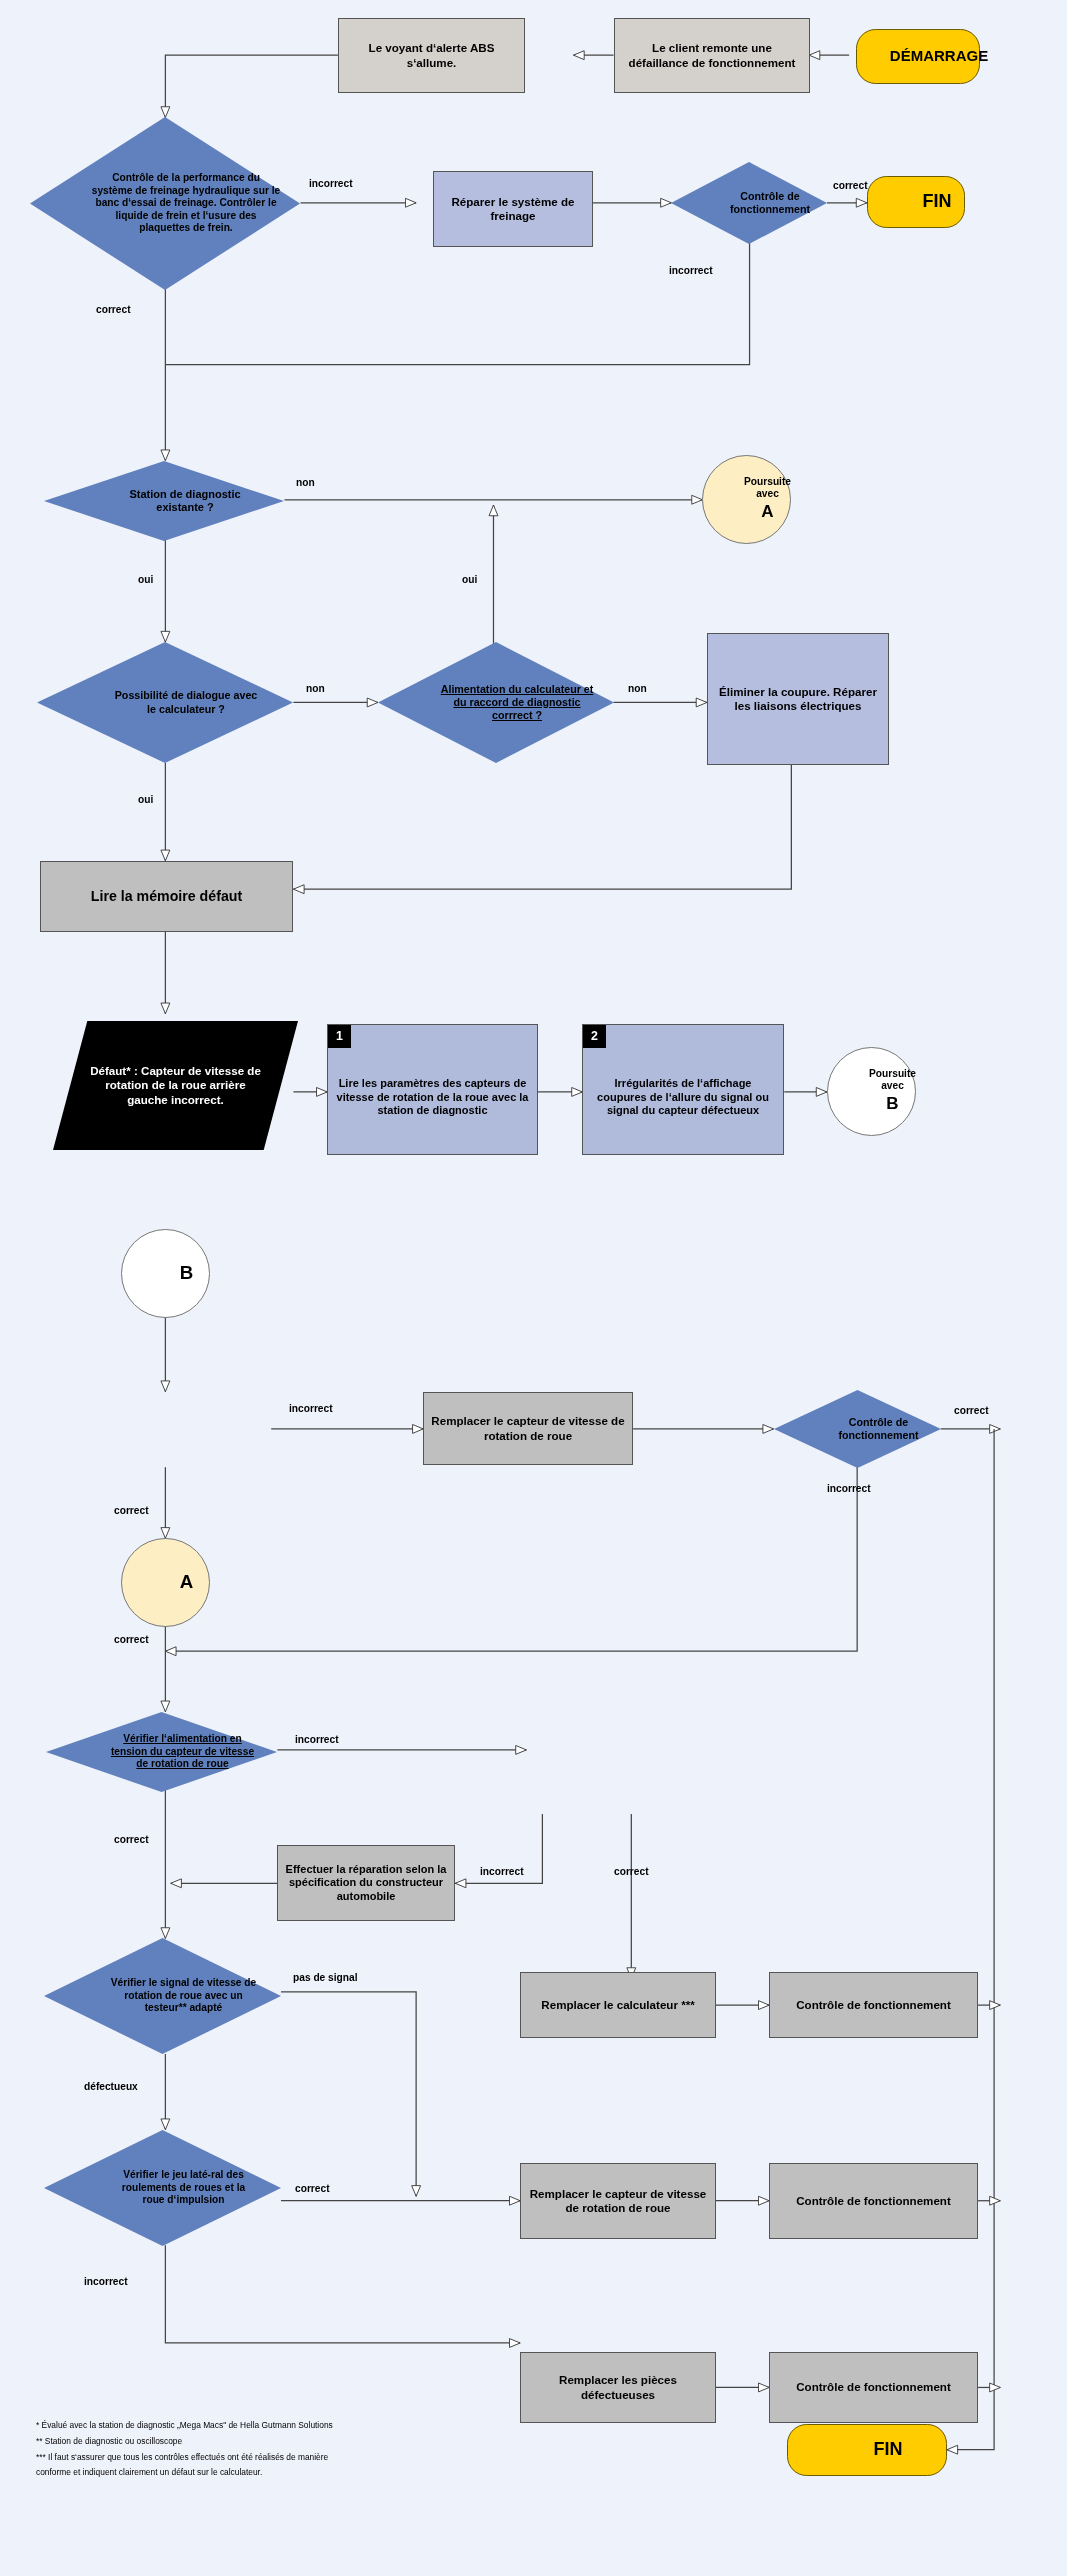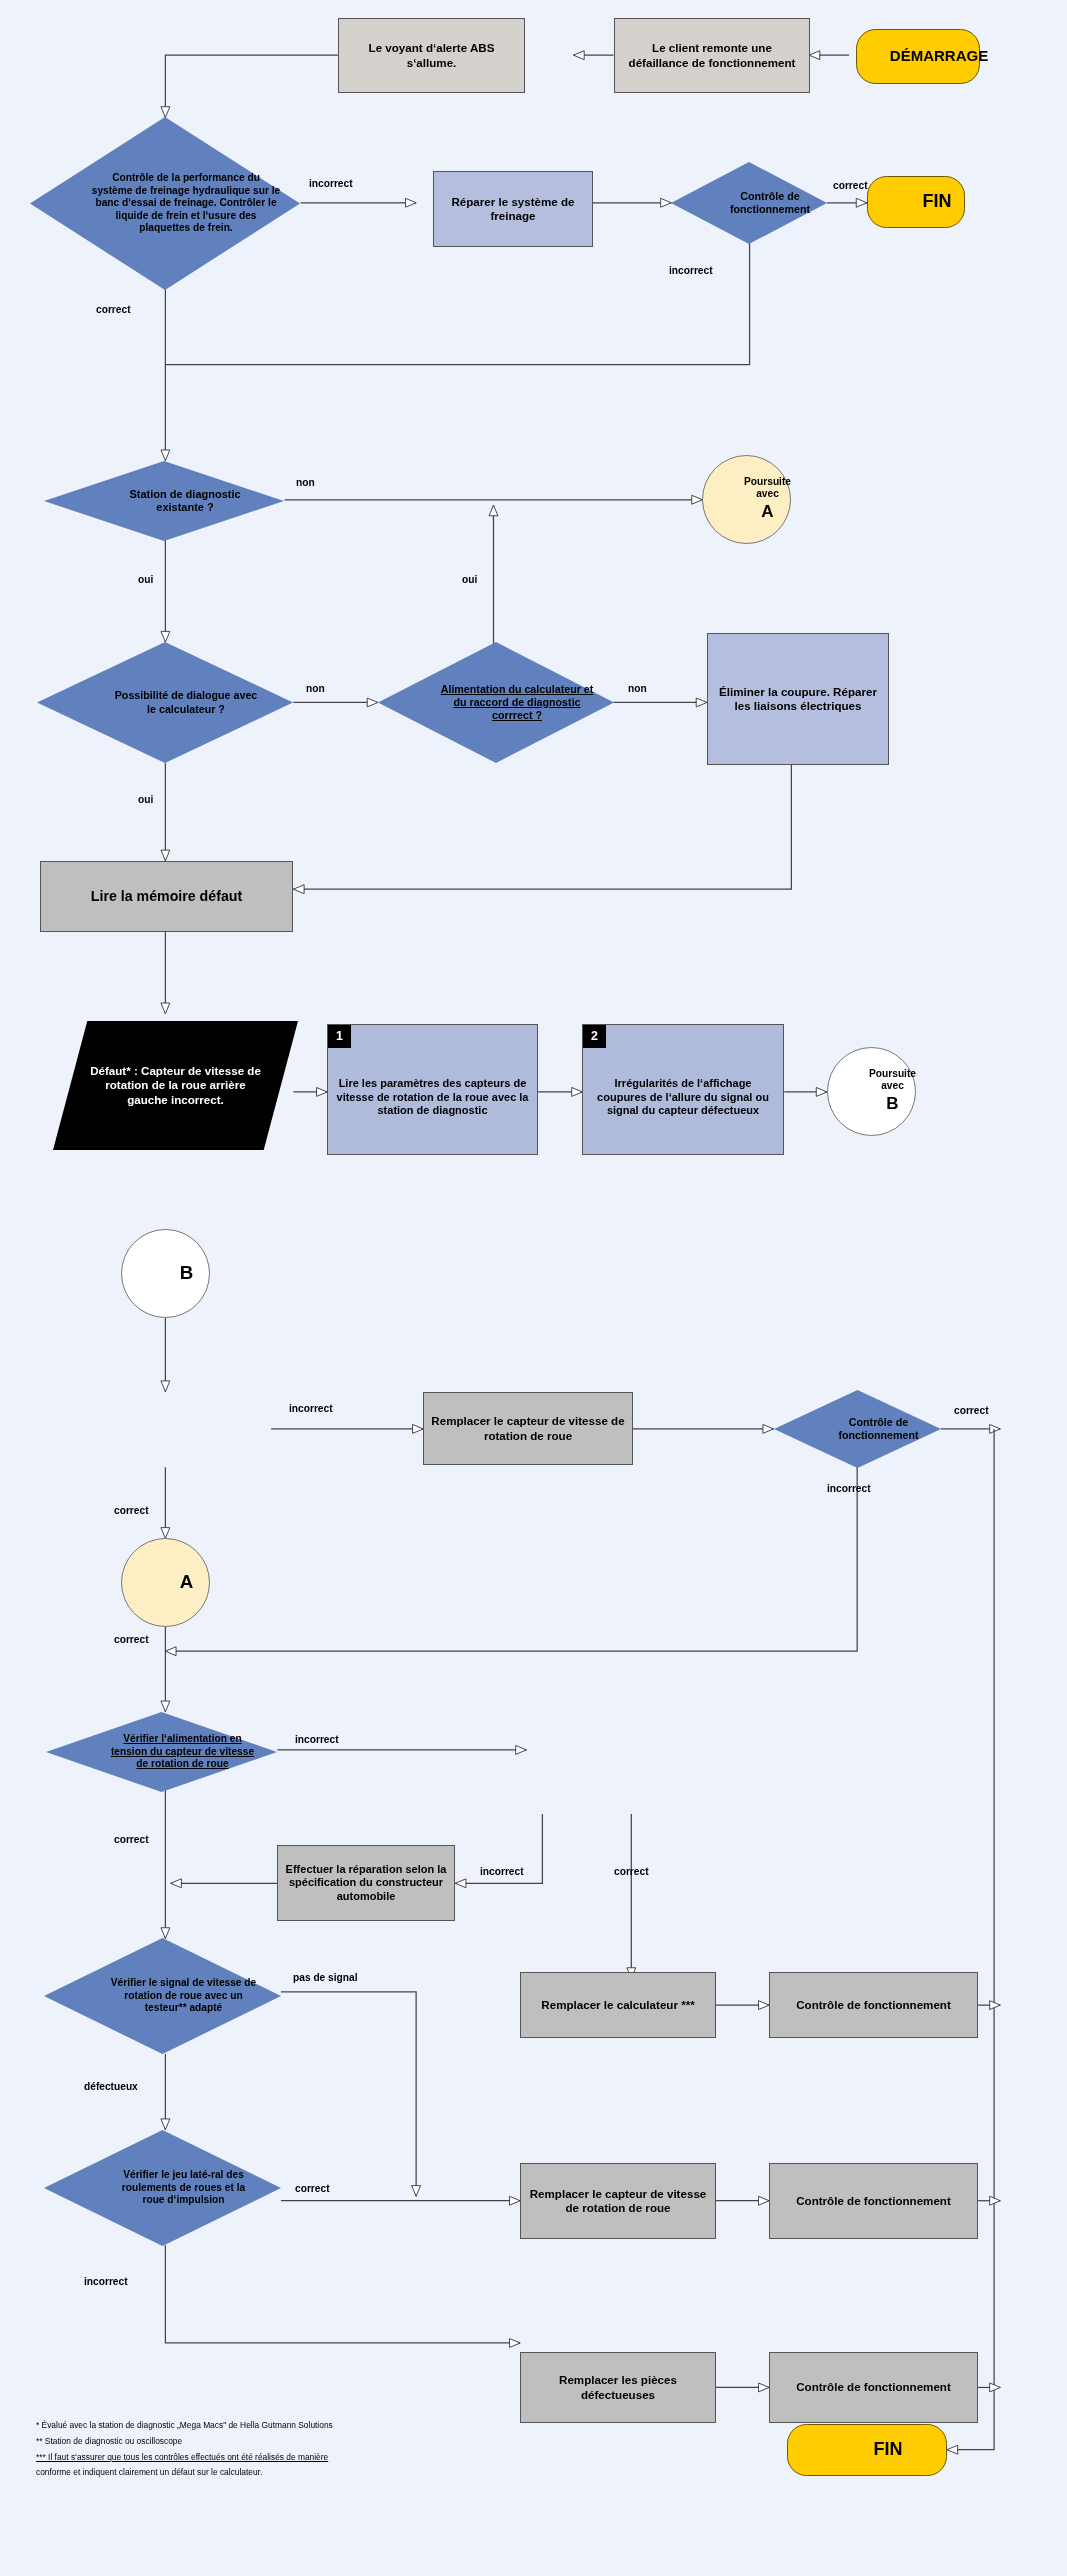--- a/index.html
+++ b/index.html
@@ -293,17 +293,17 @@
   <div class="lbl" style="left:114px;top:1834px;">correct</div>
   <div class="lbl" style="left:480px;top:1866px;">incorrect</div>
   <div class="lbl" style="left:614px;top:1866px;">correct</div>
   <div class="lbl" style="left:293px;top:1972px;">pas de signal</div>
   <div class="lbl" style="left:84px;top:2081px;">défectueux</div>
   <div class="lbl" style="left:295px;top:2183px;">correct</div>
   <div class="lbl" style="left:84px;top:2276px;">incorrect</div>
 
   <div class="foot" style="left:36px;top:2420px;">*   Évalué avec la station de diagnostic „Mega Macs" de Hella Gutmann Solutions</div>
   <div class="foot" style="left:36px;top:2436px;">**  Station de diagnostic ou oscilloscope</div>
-  <div class="foot" style="left:36px;top:2452px;text-decoration:underline;">*** Il faut s‘assurer que tous les contrôles effectués ont été réalisés de manière</div>
+  <div class="foot" style="left:36px;top:2452px;">*** Il faut s‘assurer que tous les contrôles effectués ont été réalisés de manière</div>
   <div class="foot" style="left:36px;top:2467px;">      conforme et indiquent clairement un défaut sur le calculateur.</div>
 
 </div>
 
 
 </body></html>

